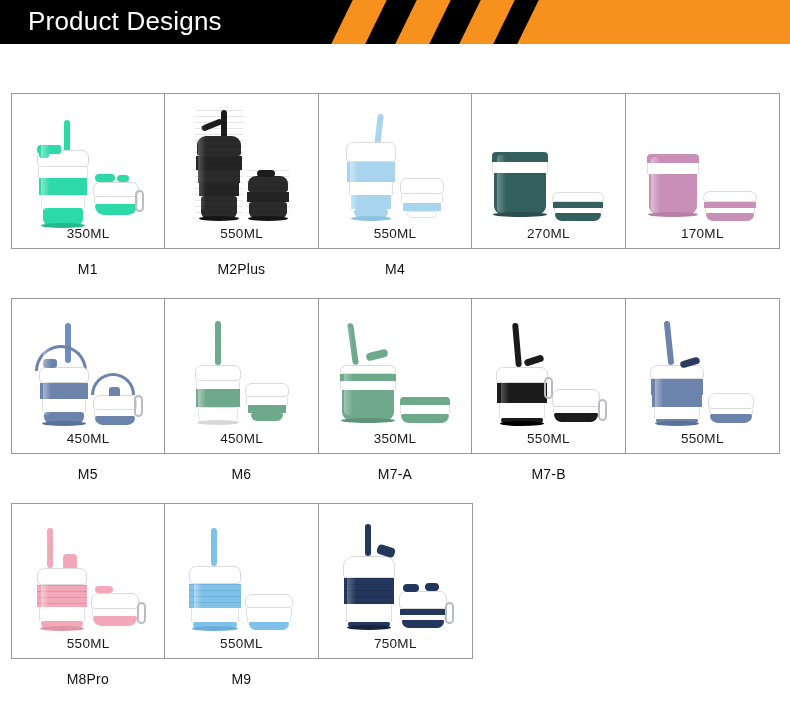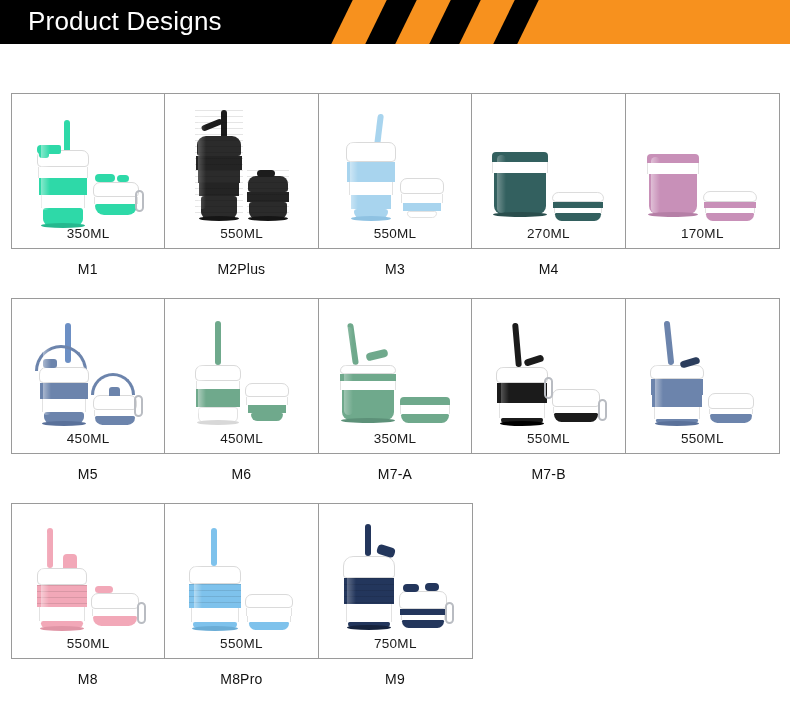--- a/index.html
+++ b/index.html
@@ -275,21 +275,20 @@
             <div class="base" style="background:#C890B8;width:48px;height:8px;margin-left:3px;border-radius:2px 2px 11px 11px;"></div>
           </div>
         </div>
         <div class="capacity">170ML</div>
       </div>
 
     </div>
     <div class="names">
       <div class="name">M1</div>
       <div class="name">M2Plus</div>
-      <div class="name">M3</div>
       <div class="name">M4</div>
     </div>
   </div>
 
   <div class="row">
     <div class="cells">
 
       <div class="cell">
         <div class="art">
           <div class="cup" style="width:50px;height:100px;">
@@ -492,19 +491,18 @@
             <div class="band" style="background:#ffffff;border-left:1px solid #e2e2e2;border-right:1px solid #e2e2e2;width:44px;height:5px;margin-left:2px;"></div>
             <div class="base" style="background:#23365C;width:42px;height:8px;margin-left:3px;border-radius:2px 2px 10px 10px;"></div>
             <div class="clip" style="right:-7px;top:20px;"></div>
           </div>
         </div>
         <div class="capacity">750ML</div>
       </div>
 
     </div>
     <div class="names partial">
-      <div class="name">M8</div>
       <div class="name">M8Pro</div>
       <div class="name">M9</div>
     </div>
   </div>
 
 </div>
 
 </body></html>

